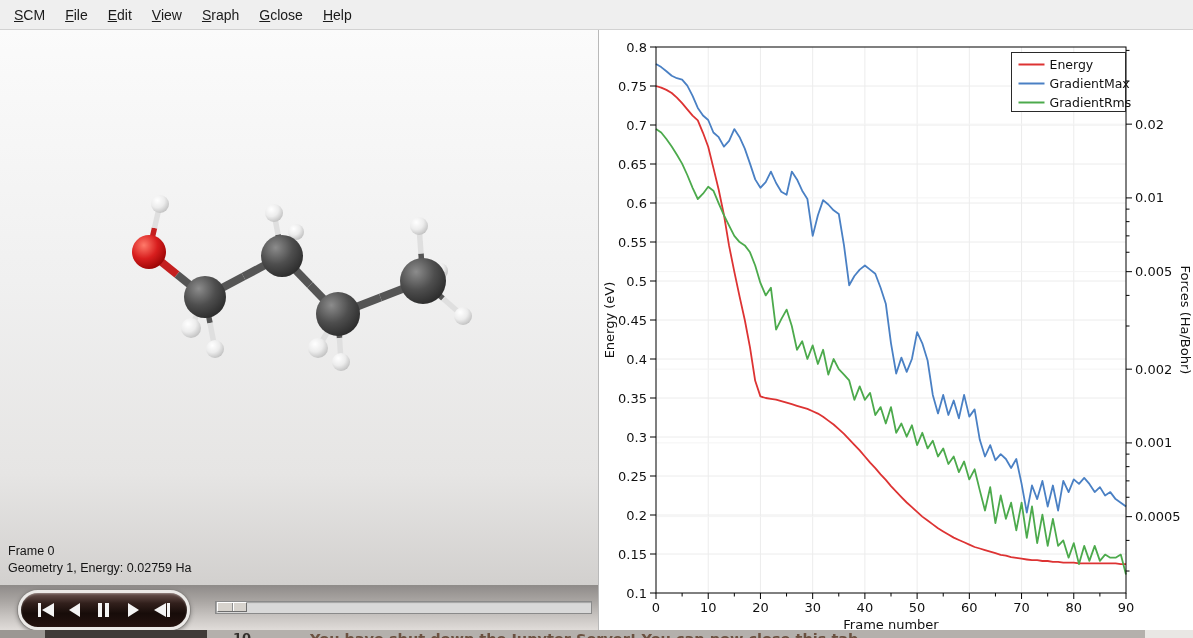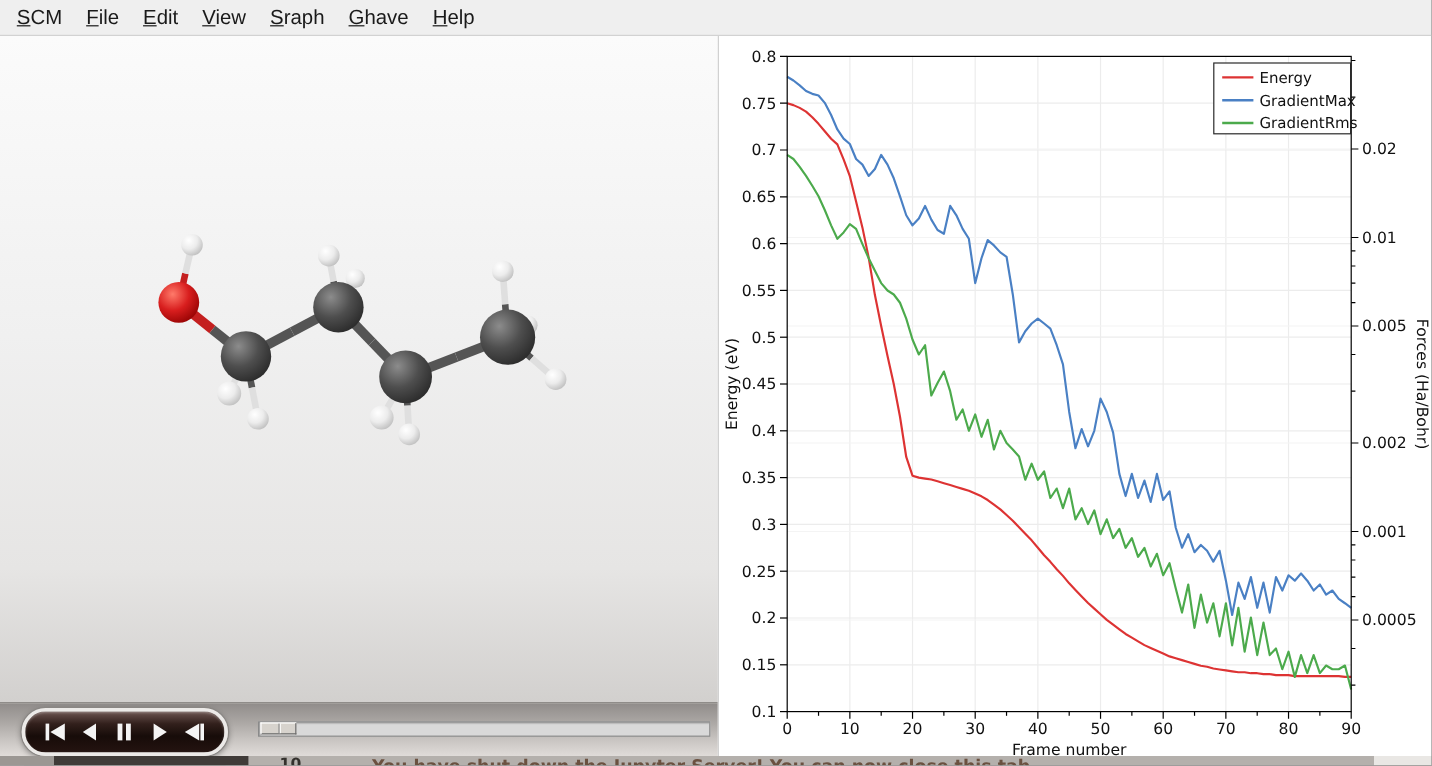--- a/index.html
+++ b/index.html
@@ -7,21 +7,21 @@
   #window{
     position:relative;width:1193px;height:638px;background:#fff;
     font-family:"Liberation Sans","DejaVu Sans",sans-serif;overflow:hidden;
   }
   
   #menubar{
     height:30px;background:#efefef;border-bottom:1px solid #d2d2d2;
     display:flex;align-items:center;padding-left:4px;
   }
   .menu-item{
-    font-size:17px;color:#1a1a1a;padding:6px 10px;cursor:default;white-space:nowrap;
+    font-size:14px;color:#1a1a1a;padding:6px 10px;cursor:default;white-space:nowrap;
   }
   .menu-item .mn{text-decoration:underline;}
   
   #main{display:flex;height:600px;}
   #left-panel{width:599px;border-right:1px solid #b9b9b9;display:flex;flex-direction:column;}
   #viewport{
     position:relative;height:555px;
     background:linear-gradient(180deg,#fbfbfb 0%,#f0f0f0 45%,#e6e5e4 80%,#d2d0ce 100%);
     overflow:hidden;
   }
@@ -73,21 +73,21 @@
 <body>
 
 <div id="window">
 
   <div id="menubar">
     <div class="menu-item"><span class="mn">S</span><span>CM</span></div>
     <div class="menu-item"><span class="mn">F</span><span>ile</span></div>
     <div class="menu-item"><span class="mn">E</span><span>dit</span></div>
     <div class="menu-item"><span class="mn">V</span><span>iew</span></div>
     <div class="menu-item"><span class="mn">S</span><span>raph</span></div>
-    <div class="menu-item"><span class="mn">G</span><span>have</span></div>
+    <div class="menu-item"><span class="mn">G</span><span>close</span></div>
     <div class="menu-item"><span class="mn">H</span><span>elp</span></div>
   </div>
 
   <div id="main">
 
     <div id="left-panel">
       <div id="viewport">
         <svg id="molecule-svg" width="598" height="555" viewBox="0 0 598 555">
             <defs>
               <radialGradient id="gradC" cx="35%" cy="30%" r="80%">
@@ -143,20 +143,24 @@
             <circle cx="149" cy="222" r="17" fill="url(#gradO)"></circle>
             <circle cx="205" cy="267" r="21" fill="url(#gradC)"></circle>
             <circle cx="191" cy="298" r="10" fill="url(#gradH)"></circle>
             <circle cx="215" cy="319" r="9" fill="url(#gradH)"></circle>
             <circle cx="338" cy="284" r="22" fill="url(#gradC)"></circle>
             <circle cx="318" cy="318" r="10" fill="url(#gradH)"></circle>
             <circle cx="341" cy="332" r="9" fill="url(#gradH)"></circle>
             <circle cx="423" cy="251" r="23" fill="url(#gradC)"></circle>
             <circle cx="463" cy="286" r="9" fill="url(#gradH)"></circle>
           </svg>
+        <div id="frame-info">
+          <div>Frame 0</div>
+          <div>Geometry 1, Energy: 0.02759 Ha</div>
+        </div>
       </div>
       <div id="control-strip">
         <div id="transport-pill">
           <button class="tbtn" title="First frame">
             <svg width="24" height="20" viewBox="0 0 24 20">
                 <rect x="4" y="3" width="3" height="14" fill="#f4f4f4"></rect>
                 <polygon points="20,3 20,17 8,10" fill="#f4f4f4"></polygon>
               </svg>
           </button>
           <button class="tbtn" title="Previous frame">

